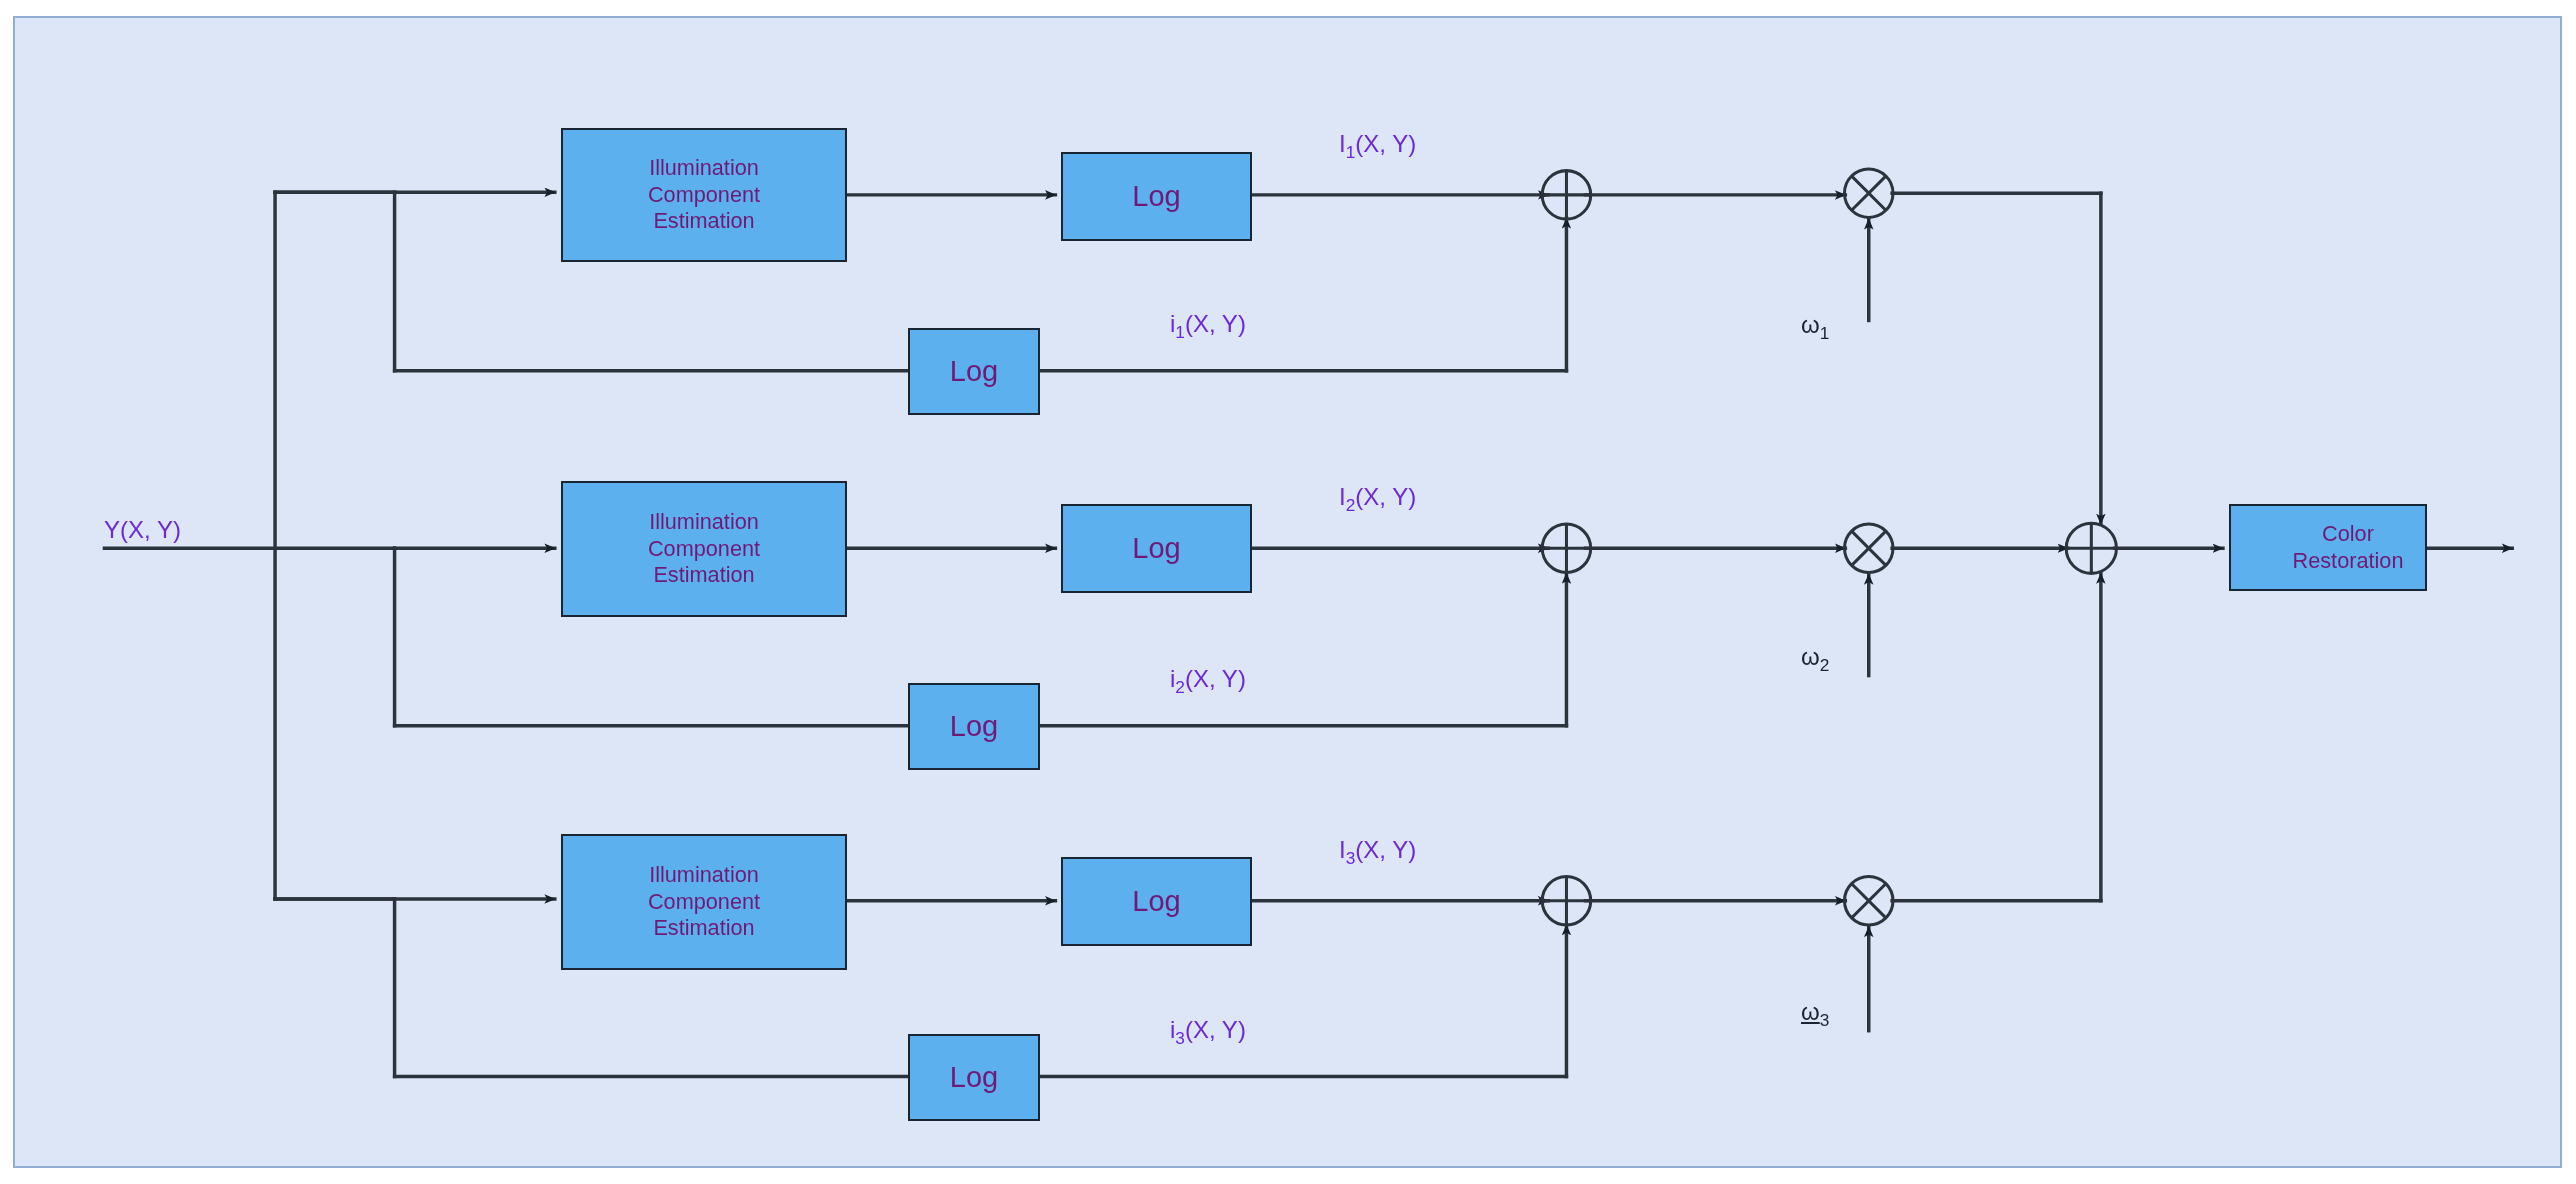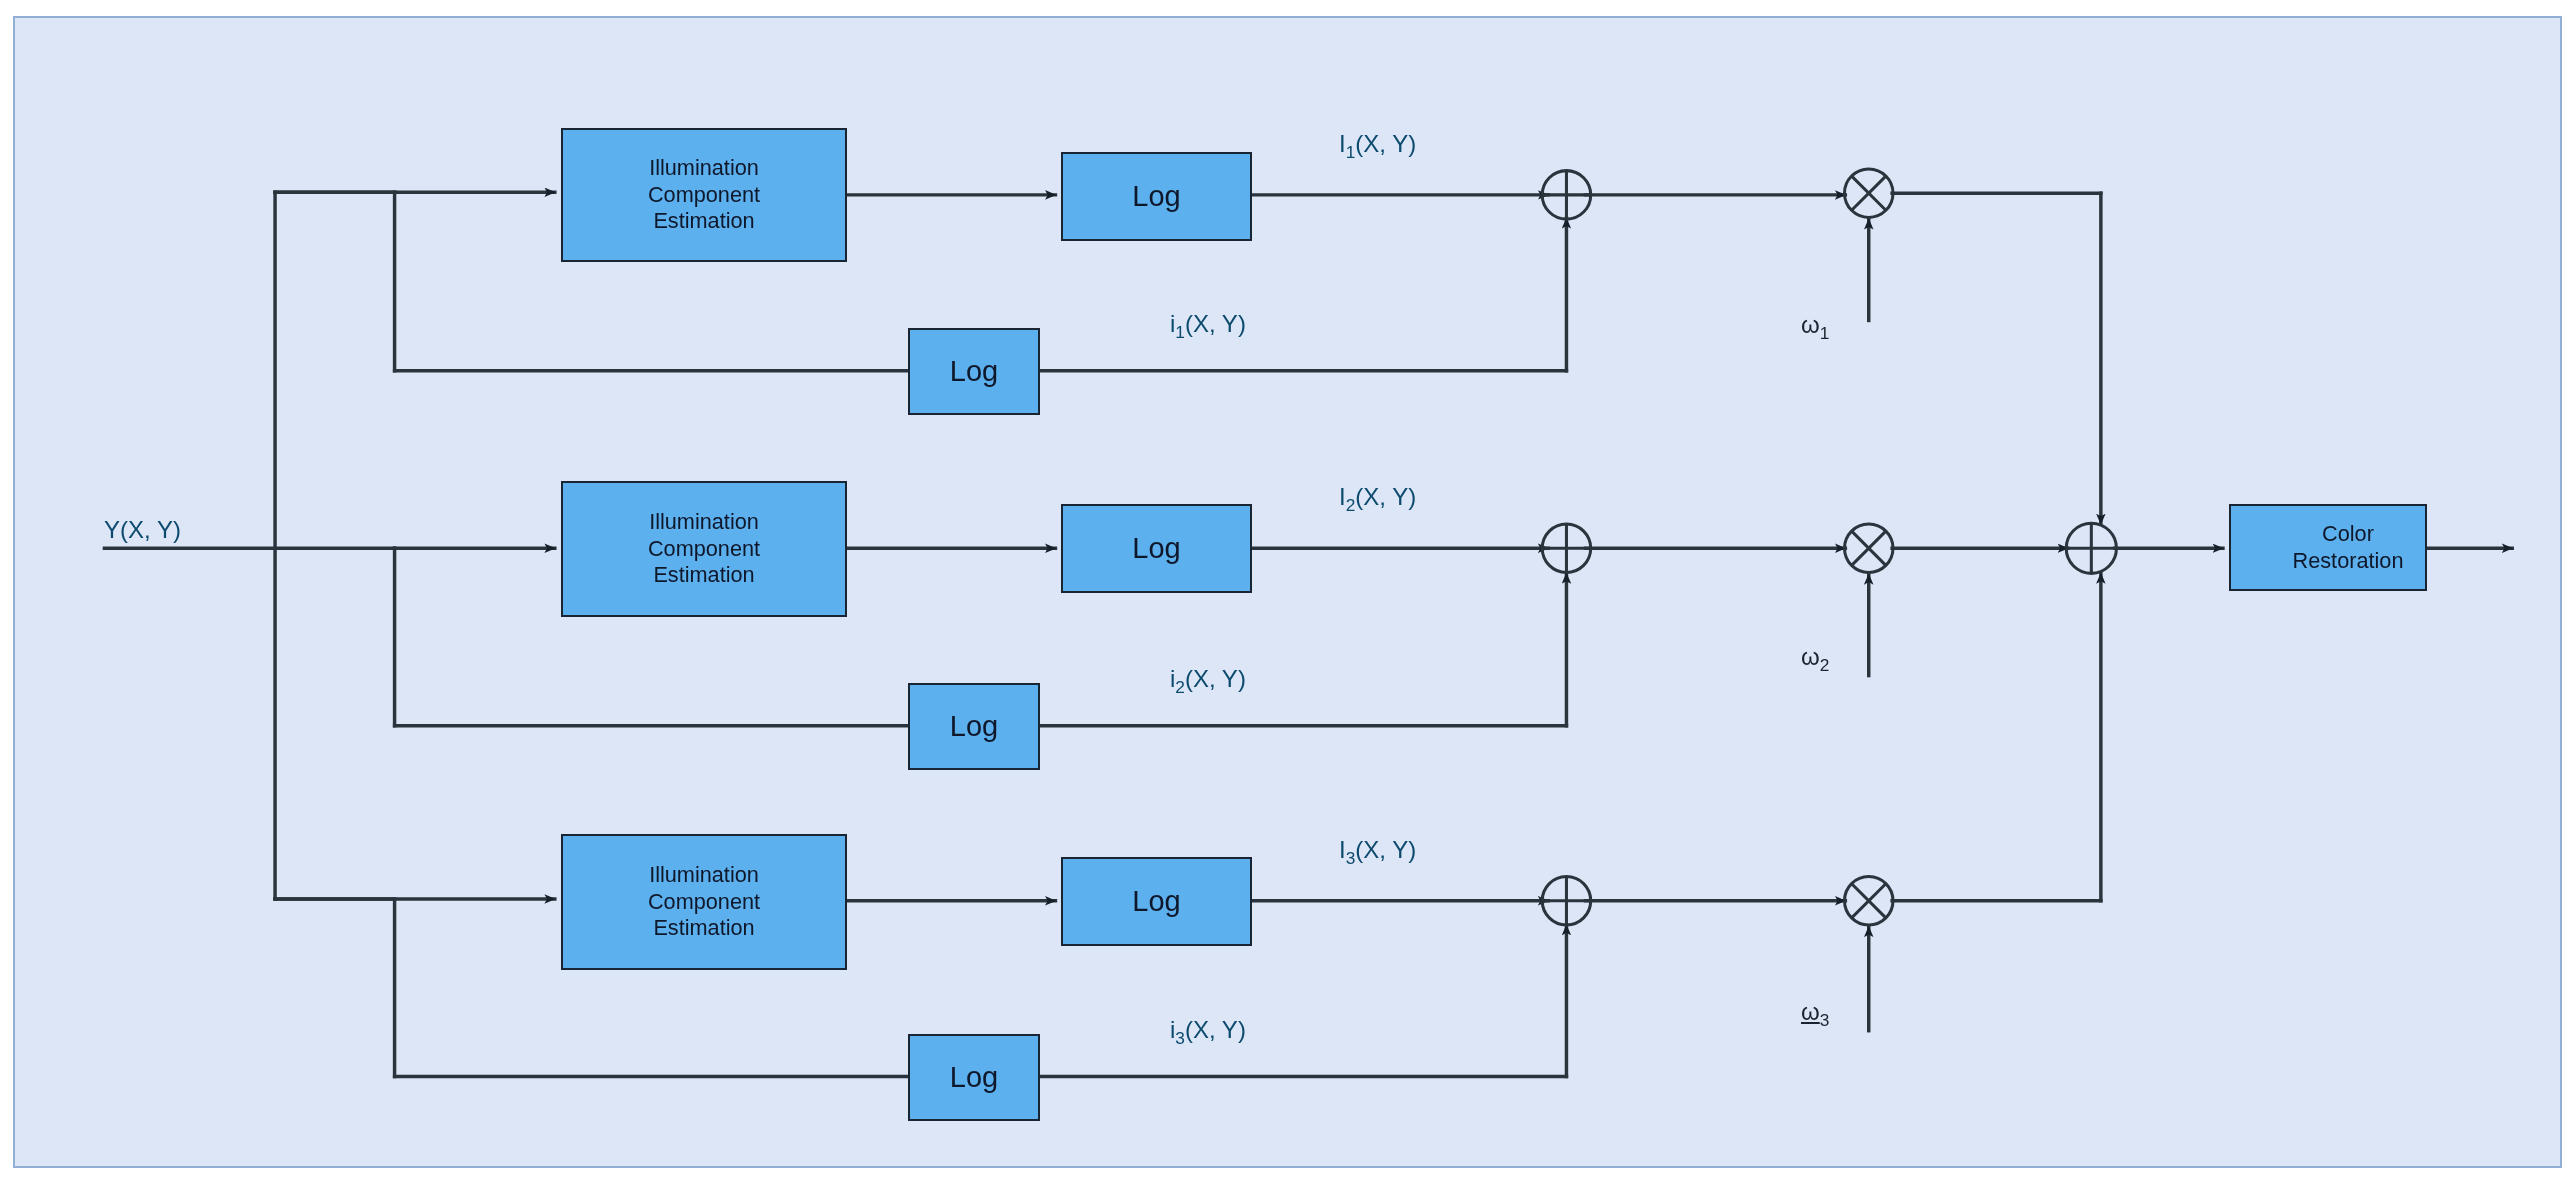--- a/index.html
+++ b/index.html
@@ -3,25 +3,25 @@
 <meta charset="utf-8">
 <style>
   html,body{margin:0;padding:0;background:#ffffff;}
   body{font-family:"Liberation Sans",sans-serif;}
   #root{position:relative;width:2576px;height:1184px;background:#ffffff;overflow:hidden;}
   #frame{position:absolute;left:13px;top:15.6px;width:2549px;height:1152px;
          background:#dce6f7;border:2.6px solid #93aed4;box-sizing:border-box;}
   svg#wires{position:absolute;left:0;top:0;width:2576px;height:1184px;}
   .node{position:absolute;background:#5cb0ee;border:2.6px solid #1a2533;
         box-sizing:border-box;display:flex;align-items:center;justify-content:center;
-        color:#0f172a;text-align:center;line-height:1.22;}
+        color:#701a75;text-align:center;line-height:1.22;}
   .node.ice{font-size:21.7px;}
   .node.log{font-size:29px;justify-content:center;}
   .node.cr{font-size:21.7px;}
-  .lbl{position:absolute;color:#0c4a6e;font-size:24px;white-space:nowrap;}
+  .lbl{position:absolute;color:#6d28d9;font-size:24px;white-space:nowrap;}
   .lbl sub{font-size:17.3px;}
   .wlbl{position:absolute;color:#1b2430;font-size:24px;white-space:nowrap;}
   .wlbl sub{font-size:17.3px;}
 </style>
 </head>
 <body>
 
 <div id="root">
   <div id="frame"></div>
 

